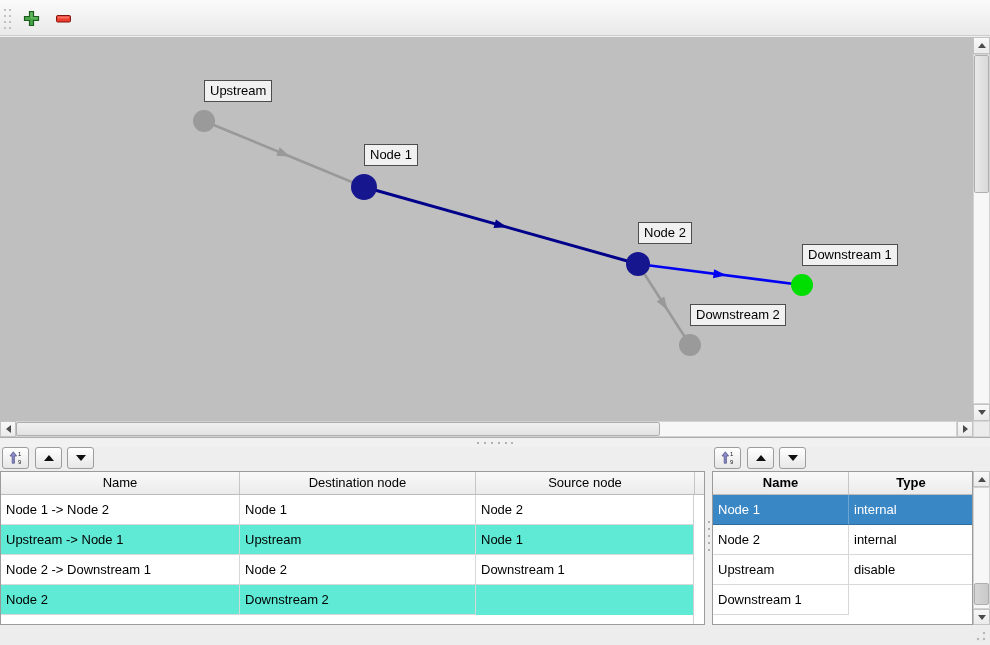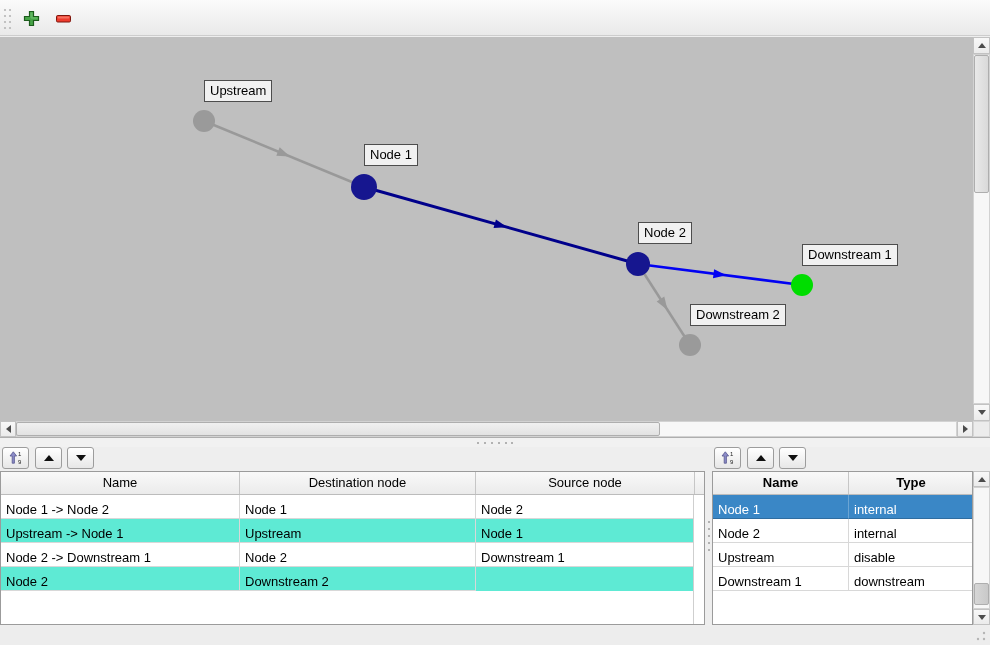--- a/index.html
+++ b/index.html
@@ -74,21 +74,21 @@
   #edges-table { width:705px; }
   #nodes-table { width:261px; }
   .tbl-head { display:grid; height:23px; background:linear-gradient(#f9f9f9,#ebebeb);
     border-bottom:1px solid #bcbcbc; }
   #edges-table .tbl-head, #edges-table .tr { grid-template-columns:239px 236px 219px; }
   #nodes-table .tbl-head, #nodes-table .tr { grid-template-columns:136px 125px; }
   .th { font-size:13px; line-height:22px; text-align:center; border-right:1px solid #c6c6c6;
     overflow:hidden; white-space:nowrap; }
   .th:last-child { border-right:1px solid #c6c6c6; }
   #nodes-table .th { font-weight:bold; }
-  .tr { display:grid; height:24px; background:#ffffff; }
+  .tr { display:grid; height:30px; background:#ffffff; }
   .tr.alt { background:#5eead4; }
   .tr.selected { background:#3a87c6; color:#ffffff; }
   .td { font-size:13px; line-height:29px; padding-left:5px; border-right:1px solid #d8d8d8;
     border-bottom:1px solid #d8d8d8; overflow:hidden; white-space:nowrap; }
   .tr.selected .td { border-right-color:rgba(255,255,255,0.25); border-bottom-color:#2f6da0; }
   .v-strip { position:absolute; top:23px; right:0; bottom:0; width:11px;
     background:#ffffff; border-left:1px solid #cfcfcf; }
 
   
   .rt-scroll { position:absolute; left:261px; top:24px; width:17px; height:154px; }
@@ -281,21 +281,20 @@
           <div class="tr">
             <div class="td">Node 2</div>
             <div class="td">internal</div>
           </div>
           <div class="tr">
             <div class="td">Upstream</div>
             <div class="td">disable</div>
           </div>
           <div class="tr">
             <div class="td">Downstream 1</div>
-            <div class="td">downstream</div>
           </div>
         </div>
     </div>
 
     <div class="rt-scroll">
       <div class="sb-trough"></div>
       <div class="sb-thumb"></div>
       <div class="sb-btn up">
           <span class="tri-up"></span>
         </div>

